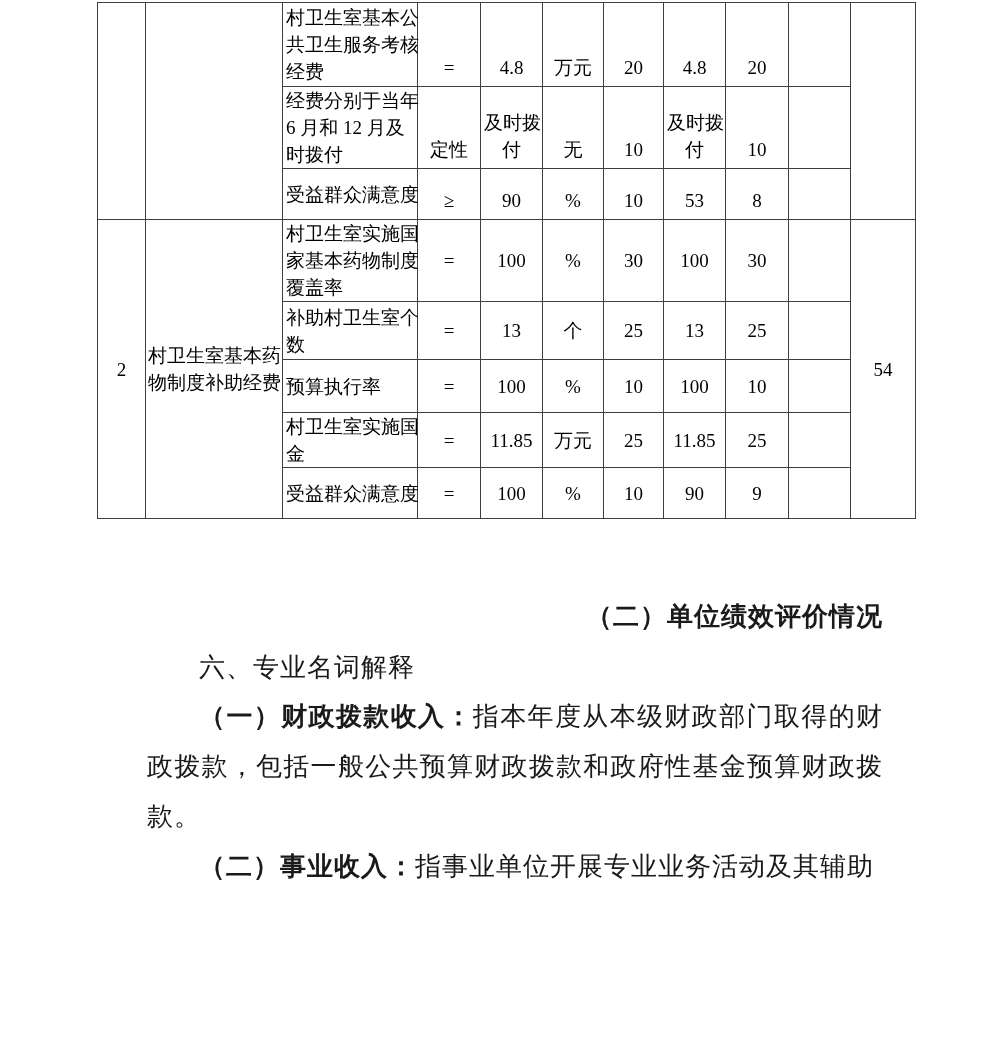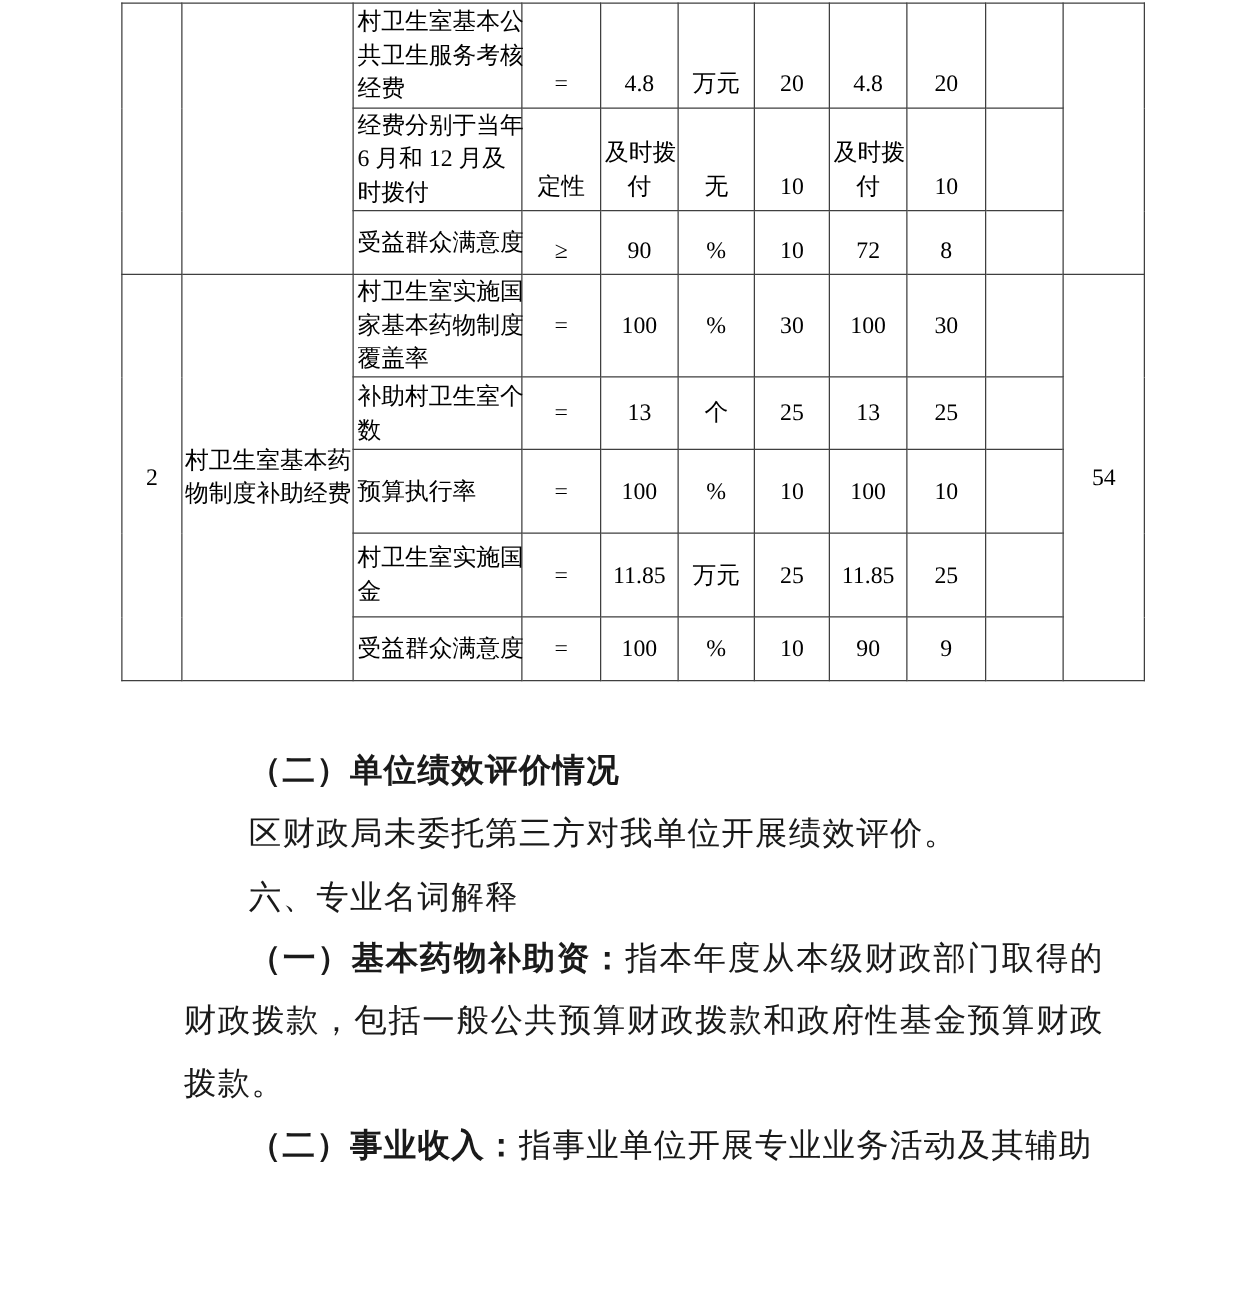--- a/index.html
+++ b/index.html
@@ -35,36 +35,36 @@
   }
   table.perf td.pre  { white-space: pre-line; }
   table.perf td.ind  { text-align: left; white-space: pre-line; }
   table.perf td.proj { text-align: center; white-space: pre-line; padding: 0 2px; }
   table.perf td.vbot { vertical-align: bottom; padding-bottom: 5px; }
   tr.h86 { height: 84px; }
   tr.h85 { height: 75px; }
   tr.h53 { height: 51px; }
   tr.h83 { height: 81px; }
   tr.h60 { height: 58px; }
-  tr.h55 { height: 67px; }
+  tr.h55 { height: 53px; }
 
   
   .textblock {
     position: absolute;
     left: 147px;
     top: 592px;
     width: 736px;
     font-size: 26px;
     line-height: 50px;
     letter-spacing: 1px;
     color: #1a1a1a;
   }
   .textblock p { margin: 0; text-indent: 52px; }
   .para  { text-align: justify; }
-  .h2    { font-weight: 600; }
+  .h2    { font-weight: 600; text-align: right; }
   .h1    { font-family: "Liberation Sans", sans-serif; font-weight: 400; }
   .term-label { font-weight: 700; }
   .nowrap { white-space: nowrap; }
 </style>
 </head>
 <body>
 
 <div class="page">
 
   <table class="perf">
@@ -110,21 +110,21 @@
 付</td>
       <td class="vbot">10</td>
       <td></td>
     </tr>
     <tr class="h53">
       <td class="ind">受益群众满意度</td>
       <td class="vbot">≥</td>
       <td class="vbot">90</td>
       <td class="vbot">%</td>
       <td class="vbot">10</td>
-      <td class="vbot">72</td>
+      <td class="vbot">53</td>
       <td class="vbot">8</td>
       <td></td>
     </tr>
 
     <tr class="h83">
       <td rowspan="5">2</td>
       <td rowspan="5" class="proj">村卫生室基本药
 物制度补助经费</td>
       <td class="ind">村卫生室实施国
 家基本药物制度
@@ -178,19 +178,18 @@
       <td>10</td>
       <td>90</td>
       <td>9</td>
       <td></td>
     </tr>
   </tbody>
     </table>
 
   <div class="textblock">
     <p class="h2">（二）单位绩效评价情况</p>
-    <p class="para">区财政局未委托第三方对我单位开展绩效评价。</p>
     <p class="h1">六、专业名词解释</p>
-    <p class="para"><span class="term-label">（一）基本药物补助资：</span><span>指本年度从本级财政部门取得的财政拨款，包括一般公共预算财政拨款和政府性基金预算财政拨款。</span></p>
+    <p class="para"><span class="term-label">（一）财政拨款收入：</span><span>指本年度从本级财政部门取得的财政拨款，包括一般公共预算财政拨款和政府性基金预算财政拨款。</span></p>
     <p class="para nowrap"><span class="term-label">（二）事业收入：</span><span>指事业单位开展专业业务活动及其辅助</span></p>
   </div>
 
 </div>
 
 </body></html>

